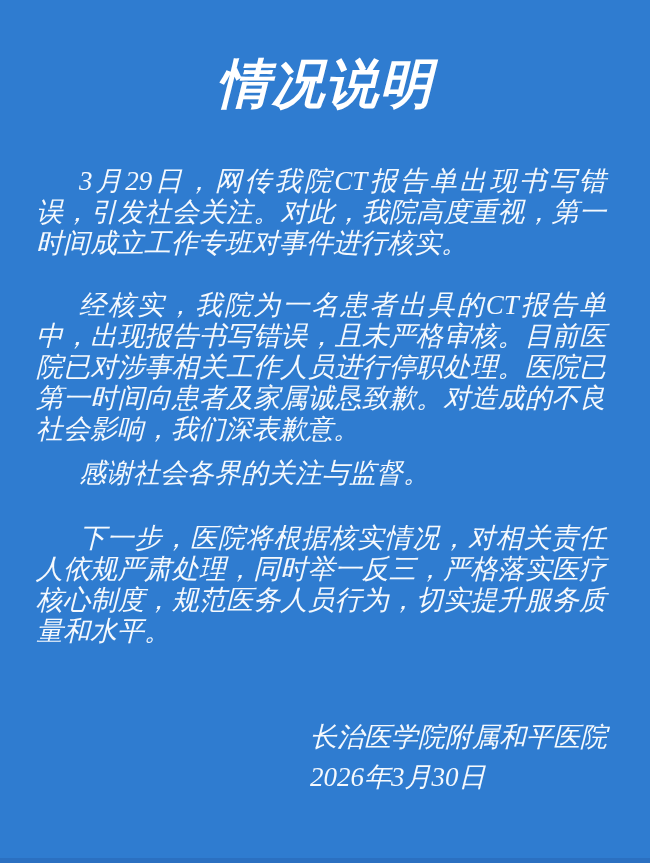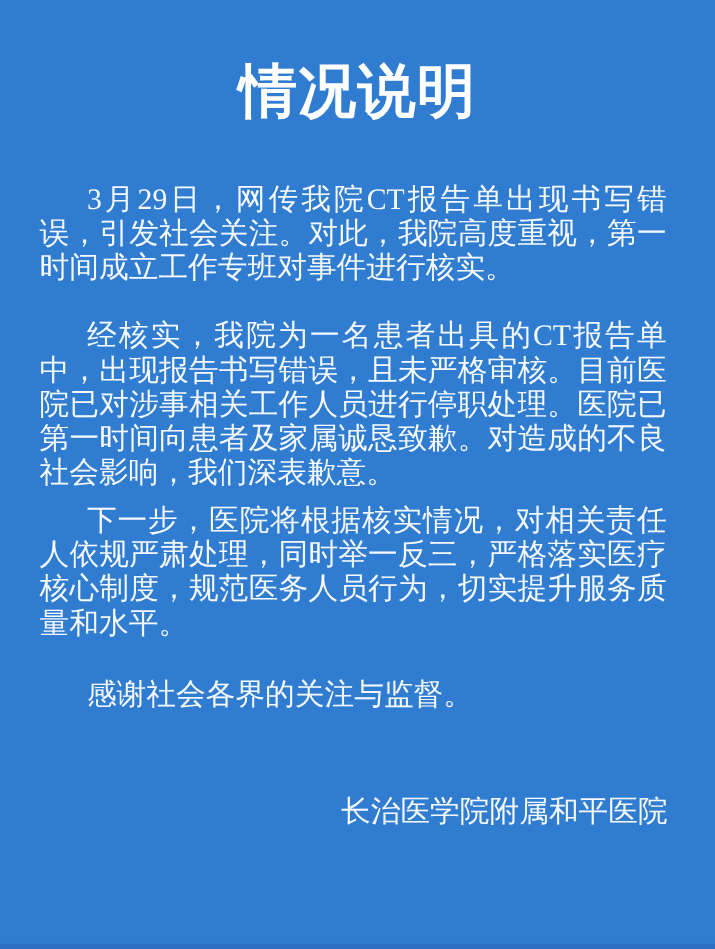--- a/index.html
+++ b/index.html
@@ -8,20 +8,21 @@
     background: #1c1c1c;
   }
   .poster {
     position: relative;
     width: 650px;
     height: 863px;
     margin: 0 auto;
     background: #2f7cd0;
     overflow: hidden;
     font-family: "Liberation Serif", "DejaVu Serif", serif;
+    font-style: italic;
   }
   .title {
     margin: 52px 0 0 0;
     text-align: center;
     font-family: "Liberation Sans", "DejaVu Sans", sans-serif;
     font-weight: 900;
     font-size: 53px;
     line-height: 64px;
     letter-spacing: 1px;
     color: #ffffff;
@@ -61,23 +62,24 @@
 </head>
 <body>
 
 <div class="poster">
 
   <h1 class="title">情况说明</h1>
 
   <div class="body-text">
     <p>3月29日，网传我院CT报告单出现书写错误，引发社会关注。对此，我院高度重视，第一时间成立工作专班对事件进行核实。</p>
     <p>经核实，我院为一名患者出具的CT报告单中，出现报告书写错误，且未严格审核。目前医院已对涉事相关工作人员进行停职处理。医院已第一时间向患者及家属诚恳致歉。对造成的不良社会影响，我们深表歉意。</p>
+    <p>感谢社会各界的关注与监督。</p>
     <p>下一步，医院将根据核实情况，对相关责任人依规严肃处理，同时举一反三，严格落实医疗核心制度，规范医务人员行为，切实提升服务质量和水平。</p>
-    <p>感谢社会各界的关注与监督。</p>
   </div>
 
   <div class="signature-block">
     <div>长治医学院附属和平医院</div>
+    <div>2026年3月30日</div>
   </div>
 
   <div class="bottom-edge"></div>
 
 </div>
 
 </body></html>

